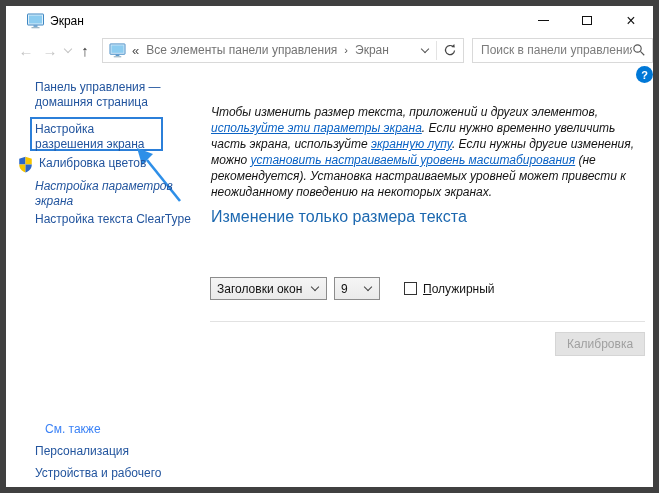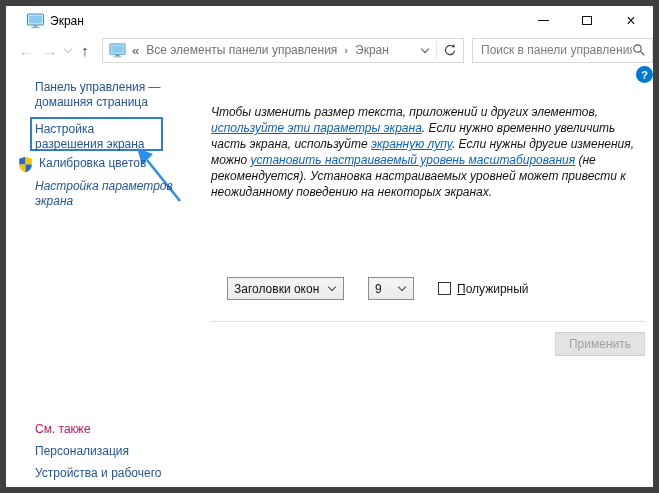--- a/index.html
+++ b/index.html
@@ -40,28 +40,28 @@
   .refresh-btn { width:26px; display:flex; align-items:center; justify-content:center; }
   .search-box { display:flex; align-items:center; height:25px; width:181px; margin-left:8px; border:1px solid #d9d9d9; background:#fff; padding:0 6px 0 8px; }
   .search-box input { flex:1; border:none; outline:none; font-family:inherit; font-size:12px; color:#1a1a1a; min-width:0; background:transparent; }
   .search-box input::placeholder { color:#7c7c7c; }
   
   .side-link { position:absolute; color:#23559e; cursor:pointer; line-height:15px; }
   .annotation-box { position:absolute; left:24px; top:111px; width:133px; height:34px; border:2px solid #2b7fd9; pointer-events:none; }
   .annotation-arrow { position:absolute; left:127px; top:140px; pointer-events:none; }
   .shield-row { position:absolute; left:11px; top:150px; display:flex; align-items:flex-start; }
   .shield-row .shield { width:17px; height:17px; margin-right:5px; }
-  .see-also-header { position:absolute; left:29px; top:416px; color:#be185d; }
+  .see-also-header { position:absolute; left:39px; top:416px; color:#3b82f6; }
   
   .help-btn { position:absolute; left:630px; top:60px; width:17px; height:17px; border-radius:50%; background:#0078d7; color:#fff; font-size:11px; font-weight:bold; display:flex; align-items:center; justify-content:center; cursor:pointer; }
   .h-section { position:absolute; left:205px; font-size:16px; font-weight:400; color:#1c68b0; }
   .para { position:absolute; left:205px; width:438px; line-height:16px; color:#141414;font-style:italic; }
   .para a { color:#0b63c5; text-decoration:underline; cursor:pointer; }
   .controls-row { position:absolute; left:204px; top:271px; display:flex; align-items:center; }
-  .combo { height:23px; border:1px solid #8c8c8c; background:linear-gradient(#f5f5f5,#eaeaea); display:flex; align-items:center; cursor:default;margin-left:17px; }
+  .combo { height:23px; border:1px solid #8c8c8c; background:linear-gradient(#f5f5f5,#eaeaea); display:flex; align-items:center; cursor:default; }
   .combo-value { flex:1; padding-left:6px; color:#111; white-space:nowrap; overflow:hidden; }
   .combo-chev { width:22px; display:flex; align-items:center; justify-content:center; }
   .combo-chev .chev { border-color:#444; }
   .combo-element { width:117px; margin-right:7px; }
   .combo-size { width:46px; margin-right:12px; }
   .check-row { display:flex; align-items:center; cursor:default;margin-left:12px; }
   .checkbox { width:13px; height:13px; border:1px solid #333; background:#fff; margin-right:6px; flex:0 0 auto; }
   .check-label { color:#141414; }
   .check-label .accel { text-decoration:underline; }
   .divider { position:absolute; left:204px; top:315px; width:435px; height:1px; background:#e2e2e2; }
@@ -161,32 +161,34 @@
         <rect x="0" y="0" width="8" height="8" fill="#2a66c8"></rect>
         <rect x="8" y="0" width="8" height="8" fill="#f5c400"></rect>
         <rect x="0" y="8" width="8" height="8" fill="#f5c400"></rect>
         <rect x="8" y="8" width="8" height="8" fill="#2a66c8"></rect>
       </g>
     </svg>
     <span class="side-link" style="position:static;">Калибровка цветов</span>
   </div>
 
   <div class="side-link" style="left:29px; top:173px; width:148px;font-style:italic;">Настройка параметров экрана</div>
+  <div class="side-link" style="left:29px; top:206px; white-space:nowrap;">Настройка текста ClearType</div>
 
   <div class="see-also-header">См. также</div>
   <div class="side-link" style="left:29px; top:438px; white-space:nowrap;">Персонализация</div>
   <div class="side-link" style="left:29px; top:460px; white-space:nowrap;">Устройства и рабочего</div>
 
   <div class="help-btn">
       <span>?</span>
     </div>
 
 
   <div class="para" style="top:98px;"><span>Чтобы изменить размер текста, приложений и других элементов, </span><a>используйте эти параметры экрана</a><span>. Если нужно временно увеличить часть экрана, используйте </span><a>экранную лупу</a><span>. Если нужны другие изменения, можно </span><a>установить настраиваемый уровень масштабирования</a><span> (не рекомендуется). Установка настраиваемых уровней может привести к неожиданному поведению на некоторых экранах.</span></div>
 
+  <div class="h-section" style="top:202px;">Изменение только размера текста</div>
 
 
   <div class="controls-row">
     <div class="combo combo-element">
       <span class="combo-value">Заголовки окон</span>
       <span class="combo-chev">
           <span class="chev"></span>
         </span>
     </div>
     <div class="combo combo-size">
@@ -196,15 +198,15 @@
         </span>
     </div>
     <label class="check-row">
       <span class="checkbox"></span>
       <span class="check-label"><span class="accel">П</span><span>олужирный</span></span>
     </label>
   </div>
 
   <div class="divider"></div>
 
-  <div class="apply-btn">Применить</div>
+  <div class="apply-btn">Калибровка</div>
 
 </div>
 
 </body></html>

